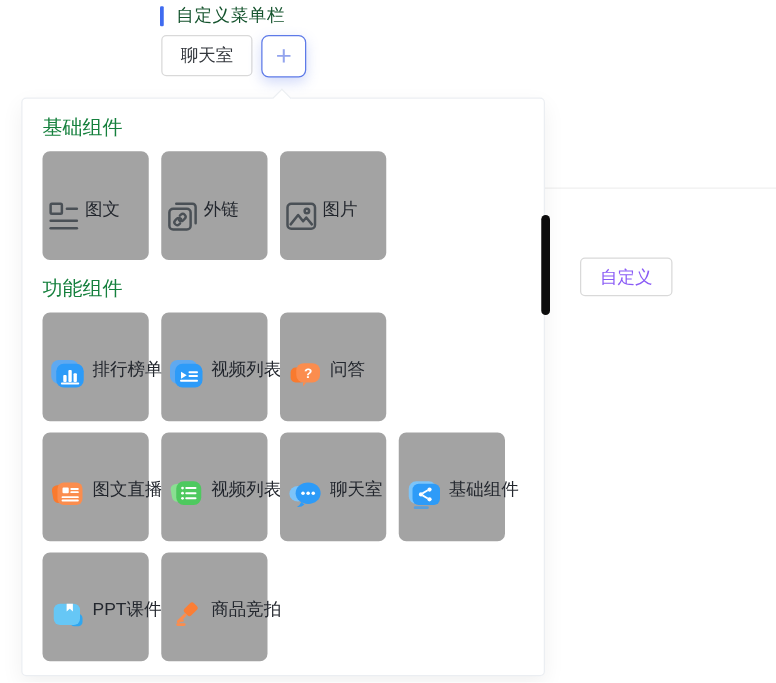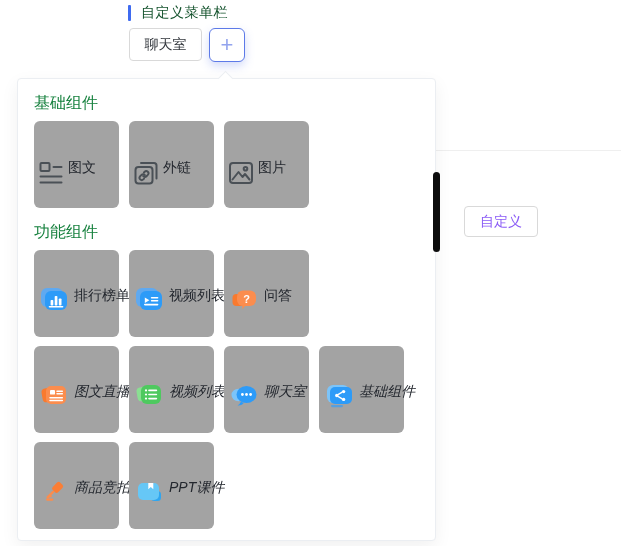--- a/index.html
+++ b/index.html
@@ -28,21 +28,21 @@
 
   
   .popup{position:absolute;left:17px;top:78px;width:419px;height:463px;box-sizing:border-box;
     background:#fff;border:1px solid #ebeef2;border-radius:4px;z-index:10;
     box-shadow:0 6px 18px rgba(0,0,0,.06);padding:16px 16px 0 16px;}
   .popup-arrow{position:absolute;top:-6px;left:202px;width:10px;height:10px;background:#fff;
     border-left:1px solid #ebeef2;border-top:1px solid #ebeef2;transform:rotate(45deg);}
   .section-title{font-size:16px;color:#15803d;line-height:16px;}
   .section-title.second{margin-top:16px;}
   .grid-row{display:flex;gap:10px;margin-top:10px;}
-  .grid-row.tight{margin-top:9px;font-style:italic;}
+  .grid-row.tight{margin-top:9px;}
   .card{width:85px;height:87px;background:#a3a3a3;border-radius:6px;display:flex;
     align-items:center;cursor:pointer;}
   .card .ic{margin-top:15px;height:38px;display:flex;align-items:center;justify-content:center;}
   .card.basic .ic{margin-top:17px;height:35px;}
   .card .lbl{margin-top:3px;font-size:14px;color:#23272e;line-height:18px;white-space:nowrap;}
   .card.basic .lbl{margin-top:5px;}
   svg{display:block;}
 </style>
 </head>
 <body>
@@ -228,37 +228,37 @@
           </svg>
         </div>
         <div class="lbl">基础组件</div>
       </div>
     </div>
 
     <div class="grid-row tight">
       <div class="card">
         <div class="ic">
           <svg width="40" height="40" viewBox="0 0 40 40" fill="none">
+            <rect x="22" y="18" width="10" height="10" rx="3.5" fill="#2fa6f0"></rect>
+            <rect x="9" y="10" width="21" height="17" rx="5" fill="#66c7f6"></rect>
+            <path d="M19.3 10 v6.2 l2.5 -2.2 2.5 2.2 v-6.2 z" fill="#fff"></path>
+          </svg>
+        </div>
+        <div class="lbl">PPT课件</div>
+      </div>
+
+      <div class="card">
+        <div class="ic">
+          <svg width="40" height="40" viewBox="0 0 40 40" fill="none">
             <g transform="rotate(45 22 16)">
               <rect x="18.2" y="8.5" width="7.6" height="10.5" rx="2.2" fill="#fb7e35"></rect>
               <rect x="20.8" y="19" width="2.4" height="10" rx="1.2" fill="#fb8d4e"></rect>
             </g>
             <rect x="12" y="25.5" width="7.5" height="2.2" rx="1.1" fill="#fb8d4e"></rect>
             <rect x="13.6" y="22.4" width="4.4" height="1.9" rx="0.95" fill="#fb8d4e"></rect>
           </svg>
         </div>
         <div class="lbl">商品竞拍</div>
       </div>
-
-      <div class="card">
-        <div class="ic">
-          <svg width="40" height="40" viewBox="0 0 40 40" fill="none">
-            <rect x="22" y="18" width="10" height="10" rx="3.5" fill="#2fa6f0"></rect>
-            <rect x="9" y="10" width="21" height="17" rx="5" fill="#66c7f6"></rect>
-            <path d="M19.3 10 v6.2 l2.5 -2.2 2.5 2.2 v-6.2 z" fill="#fff"></path>
-          </svg>
-        </div>
-        <div class="lbl">PPT课件</div>
-      </div>
     </div>
   </div>
 
 </div>
 
 </body></html>

